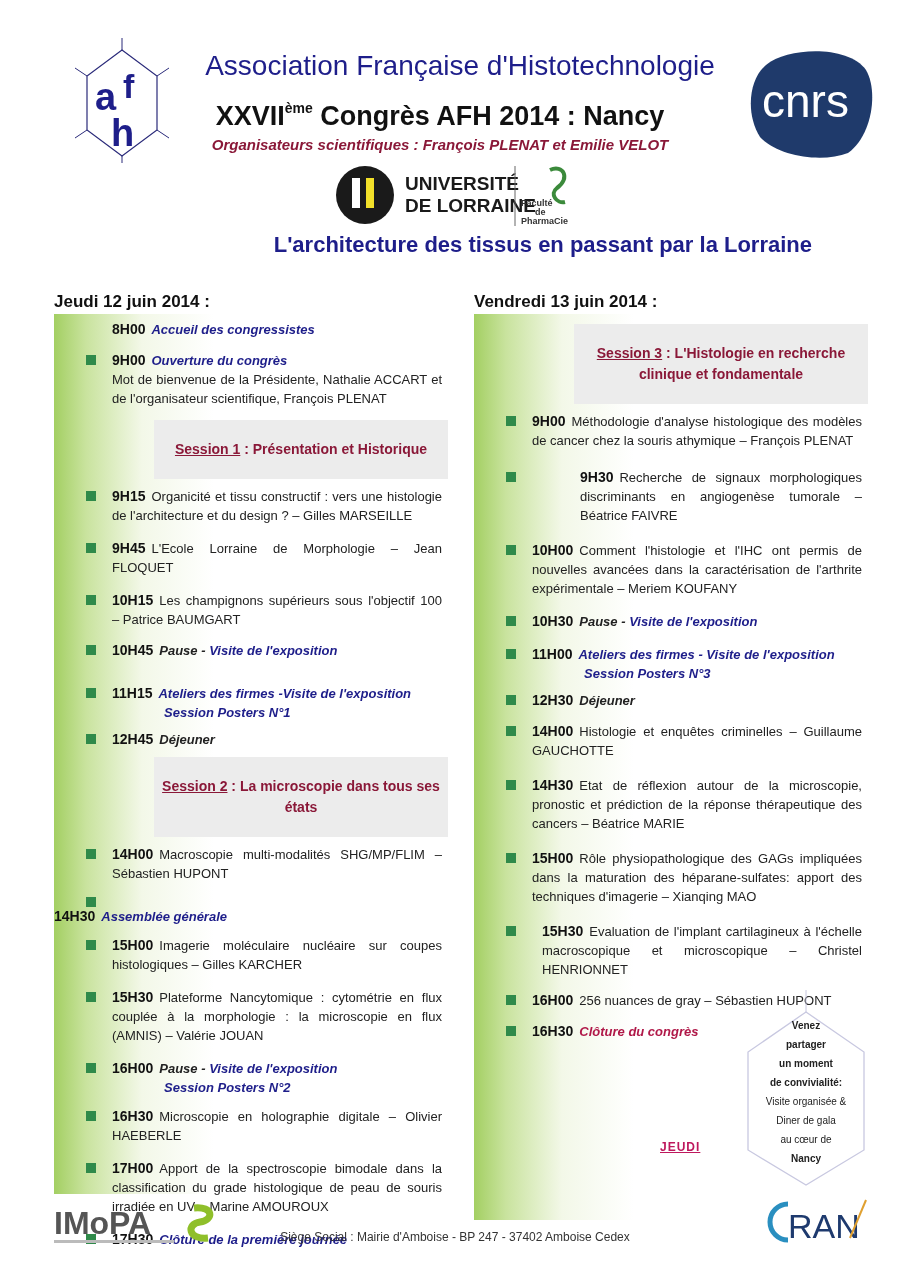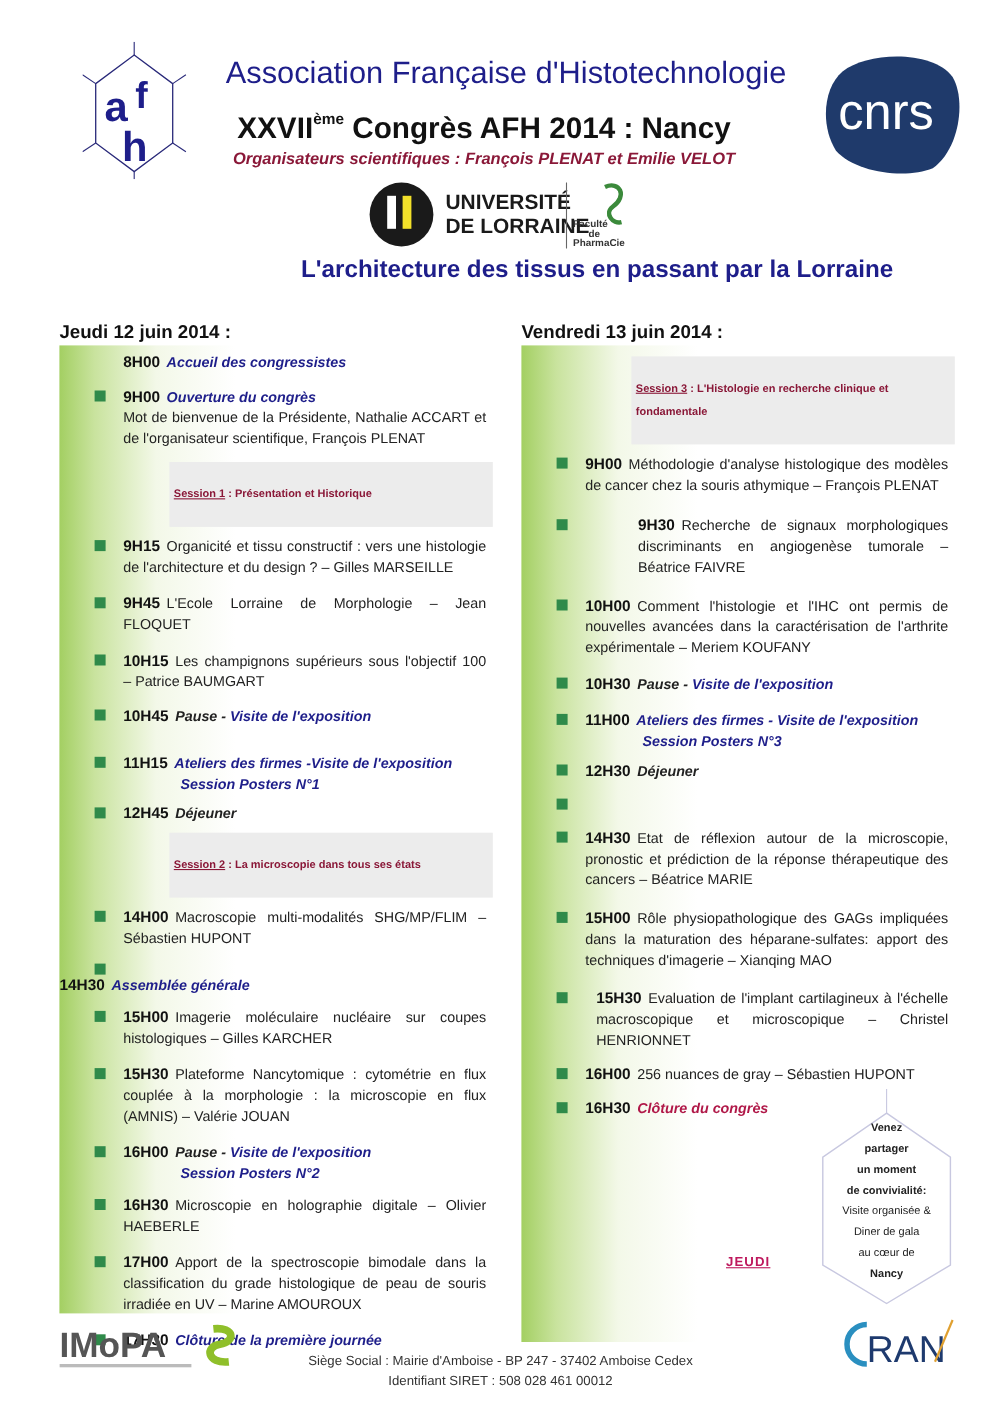--- a/index.html
+++ b/index.html
@@ -27,21 +27,21 @@
   .bullet { flex: 0 0 10px; width: 10px; height: 10px; background: #2f8a4a; margin: 4px 16px 0 32px; }
   .bullet.hidden { visibility: hidden; }
   .item-body { flex: 1; text-align: justify; padding-right: 6px; }
   .time { font-weight: bold; font-size: 14px; margin-right: 6px; color: #111; }
   .ev { font-style: italic; font-weight: bold; color: #1e1e8a; }
   .ev.dark { color: #222; }
   .ev.red { color: #b01848; }
   .sub { display: block; padding-left: 52px; }
   .desc { color: #222; }
 
-  .session { margin: 4px 0 8px 100px; background: #ececec; color: #8a1838; font-weight: bold; font-size: 10px; padding: 19px 4px; line-height: 21px; }
+  .session { margin: 4px 0 8px 100px; background: #ececec; color: #8a1838; font-weight: bold; font-size: 14px; text-align: center; padding: 19px 4px; line-height: 21px; }
   .session u { text-decoration: underline; }
 
   .hex-note { position: absolute; left: 746px; top: 990px; width: 120px; height: 200px; }
   .hex-text { position: absolute; left: 746px; top: 1016px; width: 120px; text-align: center; font-size: 10px; line-height: 19px; color: #222; }
   .hex-text .b { font-weight: bold; }
   .jeudi-label { position: absolute; left: 660px; top: 1140px; font-size: 12px; font-weight: bold; color: #be185d; letter-spacing: 1px; text-decoration: underline; }
 
   .footer-text { position: absolute; left: 240px; top: 1228px; width: 430px; text-align: center; font-size: 12px; line-height: 18px; color: #333; }
   .imopa { position: absolute; left: 54px; top: 1198px; width: 170px; height: 52px; }
   .cran { position: absolute; left: 758px; top: 1196px; width: 110px; height: 50px; }
@@ -187,20 +187,21 @@
       <div class="item" style="margin-bottom: 8px;">
         <span class="bullet"></span>
         <div class="item-body"><span class="time">11H00</span><span class="ev">Ateliers des firmes - Visite de l'exposition</span><span class="ev sub">Session Posters N°3</span></div>
       </div>
       <div class="item" style="margin-bottom: 12px;">
         <span class="bullet"></span>
         <div class="item-body"><span class="time">12H30</span><span class="ev dark">Déjeuner</span></div>
       </div>
       <div class="item" style="margin-bottom: 16px;">
         <span class="bullet"></span>
+        <div class="item-body"><span class="time">14H00</span><span class="desc">Histologie et enquêtes criminelles – Guillaume GAUCHOTTE</span></div>
       </div>
       <div class="item" style="margin-bottom: 16px;">
         <span class="bullet"></span>
         <div class="item-body"><span class="time">14H30</span><span class="desc">Etat de réflexion autour de la microscopie, pronostic et prédiction de la réponse thérapeutique des cancers – Béatrice MARIE</span></div>
       </div>
       <div class="item" style="margin-bottom: 16px;">
         <span class="bullet"></span>
         <div class="item-body"><span class="time">15H00</span><span class="desc">Rôle physiopathologique des GAGs impliquées dans la maturation des héparane-sulfates: apport des techniques d'imagerie – Xianqing MAO</span></div>
       </div>
       <div class="item" style="margin-bottom: 12px; gap: 10px;">
@@ -234,19 +235,18 @@
   </div>
 <div class="jeudi-label">JEUDI</div>
 
 <svg class="imopa" viewBox="0 0 170 52">
   <text x="0" y="36" font-family="Liberation Sans, sans-serif" font-weight="bold" font-size="32" fill="#555">IMoPA</text>
   <path d="M140,10 C160,8 160,22 146,24 C132,26 134,42 154,40" fill="none" stroke="#8fbf2a" stroke-width="7"></path>
   <rect x="0" y="42" width="120" height="3" fill="#bbb"></rect>
 </svg>
 <div class="footer-text">
   <div>Siège Social : Mairie d'Amboise - BP 247 - 37402 Amboise Cedex</div>
-  <div>Identifiant SIRET : 508 028 461 00012</div>
 </div>
 <svg class="cran" viewBox="0 0 110 50">
   <path d="M30,8 A18,18 0 1 0 30,44" fill="none" stroke="#2a8fc0" stroke-width="5"></path>
   <text x="30" y="42" font-family="Liberation Sans, sans-serif" font-size="34" fill="#1e3a6e">RAN</text>
   <line x1="92" y1="42" x2="108" y2="4" stroke="#e0a030" stroke-width="2"></line>
 </svg>
 
 </body></html>

